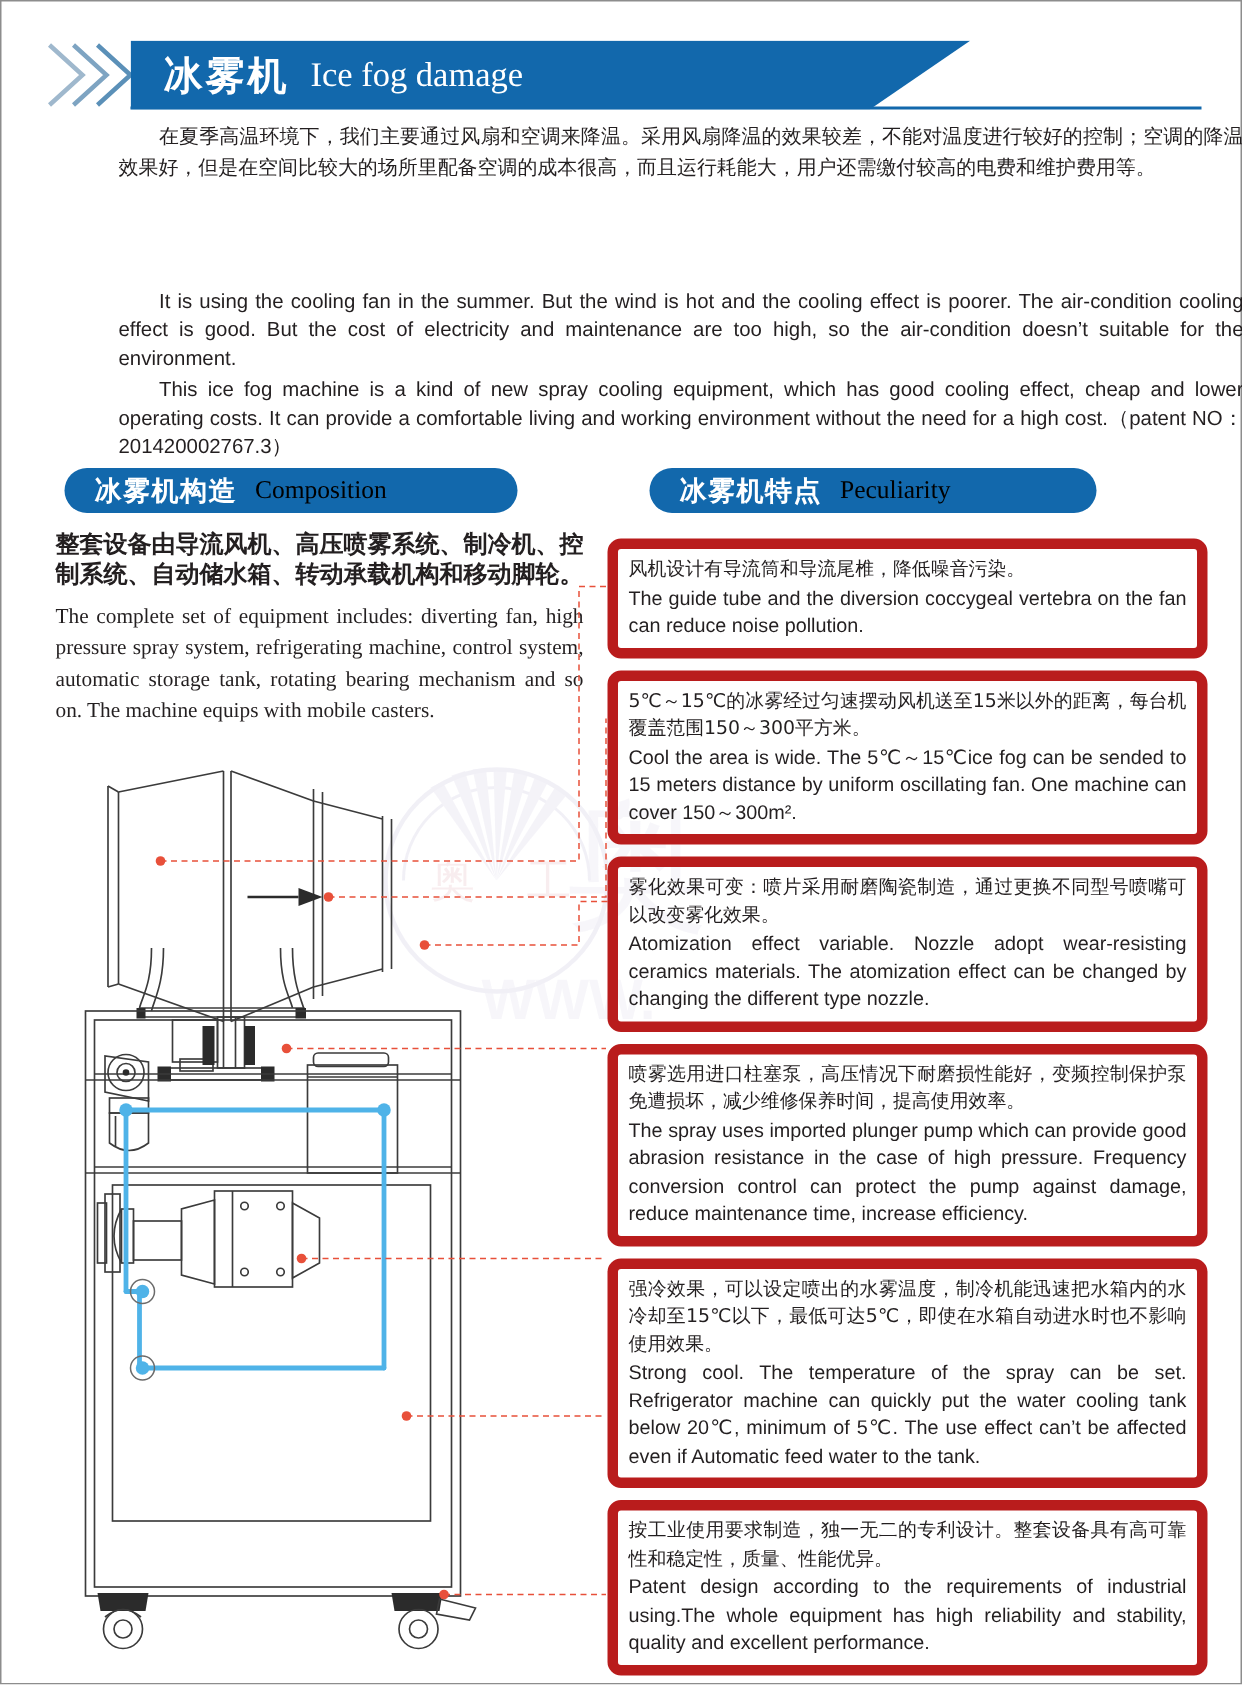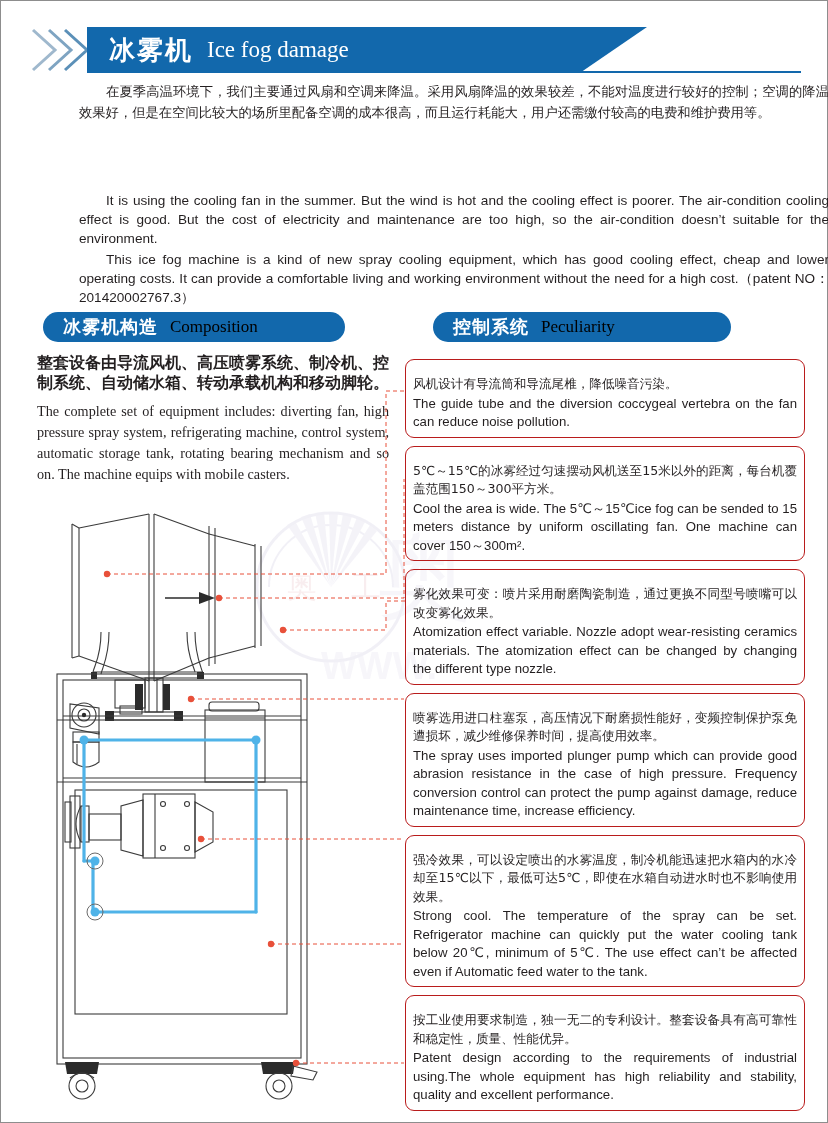--- a/index.html
+++ b/index.html
@@ -148,24 +148,24 @@
   }
 
   
   .feature-col {
     position: absolute;
     left: 404px; top: 358px;
     width: 400px;
   }
   .fbox {
     box-sizing: border-box;
-    border: 1px solid #b91c1c;
+    border: 7px solid #b91c1c;
     border-radius: 9px;
     background: transparent;
-    padding: 15px 7px 5px 7px;
+    padding: 4px 7px 5px 7px;
     margin-bottom: 8px;
   }
   .fbox .cn {
     font-family: "DejaVu Sans", "Liberation Sans", sans-serif;
     font-size: 12.6px;
     line-height: 18.5px;
     margin: 0 0 1px 0;
     text-align: justify;
   }
   .fbox .en {
@@ -224,21 +224,21 @@
     <p class="p-en">It is using the cooling fan in the summer. But the wind is hot and the cooling effect is poorer. The air-condition cooling effect is good. But the cost of electricity and maintenance are too high, so the air-condition doesn’t suitable for the environment.</p>
     <p class="p-en">This ice fog machine is a kind of new spray cooling equipment, which has good cooling effect, cheap and lower operating costs. It can provide a comfortable living and working environment without the need for a high cost.（patent NO：201420002767.3）</p>
   </div>
 
   <div class="pill" id="pill-composition">
     <span class="cn">冰雾机构造</span>
     <span class="en">Composition</span>
   </div>
 
   <div class="pill" id="pill-peculiarity">
-    <span class="cn">控制系统</span>
+    <span class="cn">冰雾机特点</span>
     <span class="en">Peculiarity</span>
   </div>
 
   <div class="comp-block">
     <p class="comp-cn">整套设备由导流风机、高压喷雾系统、制冷机、控制系统、自动储水箱、转动承载机构和移动脚轮。</p>
     <p class="comp-en">The complete set of equipment includes: diverting fan, high pressure spray system, refrigerating machine, control system, automatic storage tank, rotating bearing mechanism and so on. The machine equips with mobile casters.</p>
   </div>
 
   <svg class="watermark" viewBox="0 0 300 210">
     <g opacity="0.35">

